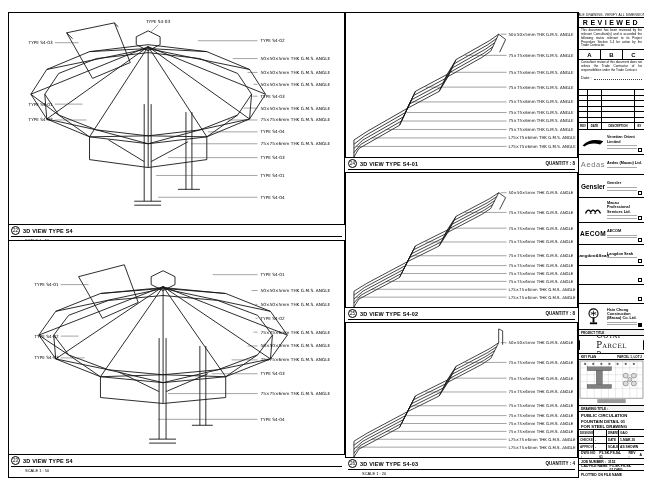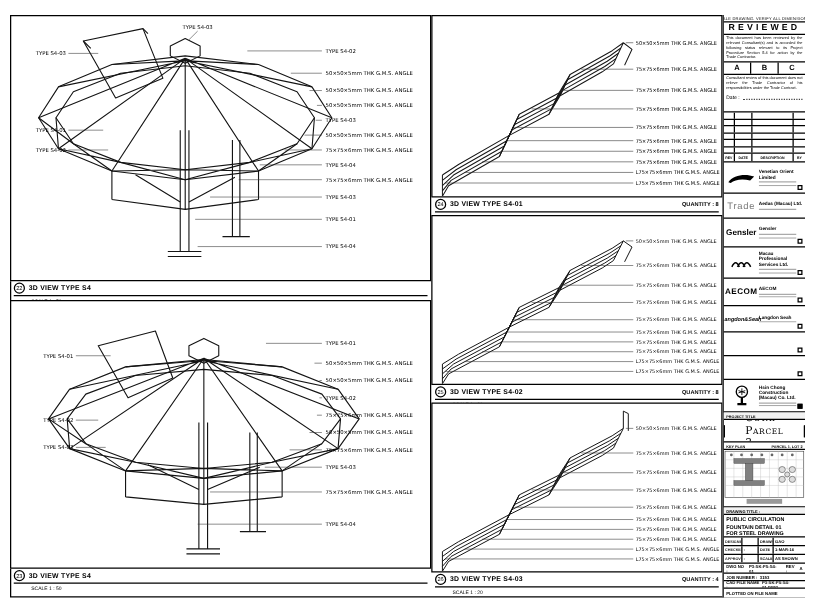--- a/index.html
+++ b/index.html
@@ -343,21 +343,21 @@
       <div class="cbody">
           <div class="cname">Venetian Orient Limited</div>
         <div class="mline"></div>
         <div class="mline"></div>
         </div>
       <div class="chk"></div>
     </div>
 
     <div class="ps crow" style="height:20px;">
       <div class="clogo">
-          <span class="logotext-aedas">Trade</span>
+          <span class="logotext-aedas">Aedas</span>
         </div>
       <div class="cbody">
           <div class="cname">Aedas (Macau) Ltd.</div>
         <div class="mline"></div>
         </div>
     </div>
 
     <div class="ps crow" style="height:23px;">
       <div class="clogo">
           <span class="logotext-gensler">Gensler</span>

